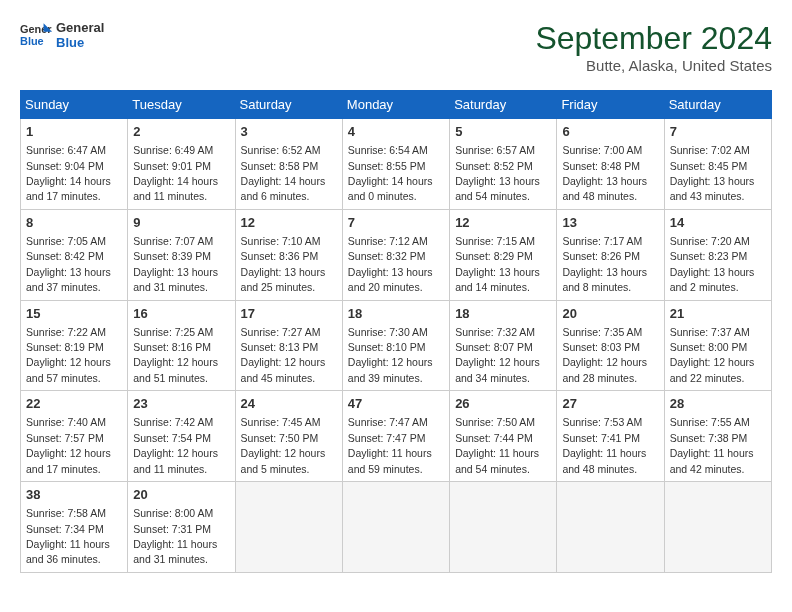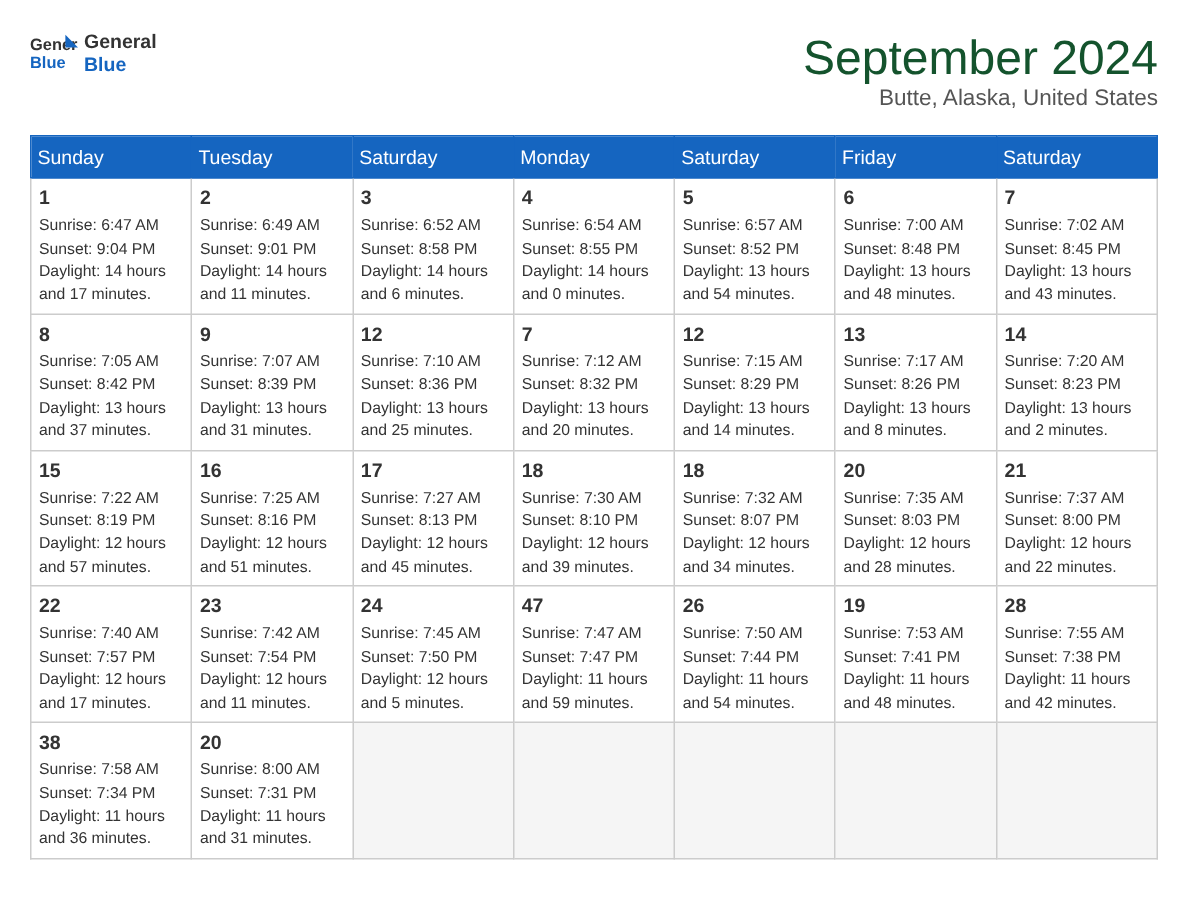--- a/index.html
+++ b/index.html
@@ -217,21 +217,21 @@
       </td>
         <td>
         <span class="day-num">47</span>
         <span class="day-info">Sunrise: 7:47 AM<br>Sunset: 7:47 PM<br>Daylight: 11 hours and 59 minutes.</span>
       </td>
         <td>
         <span class="day-num">26</span>
         <span class="day-info">Sunrise: 7:50 AM<br>Sunset: 7:44 PM<br>Daylight: 11 hours and 54 minutes.</span>
       </td>
         <td>
-        <span class="day-num">19</span>
+        <span class="day-num">27</span>
         <span class="day-info">Sunrise: 7:53 AM<br>Sunset: 7:41 PM<br>Daylight: 11 hours and 48 minutes.</span>
       </td>
         <td>
         <span class="day-num">28</span>
         <span class="day-info">Sunrise: 7:55 AM<br>Sunset: 7:38 PM<br>Daylight: 11 hours and 42 minutes.</span>
       </td>
       </tr>
       <tr>
         <td>
         <span class="day-num">38</span>

